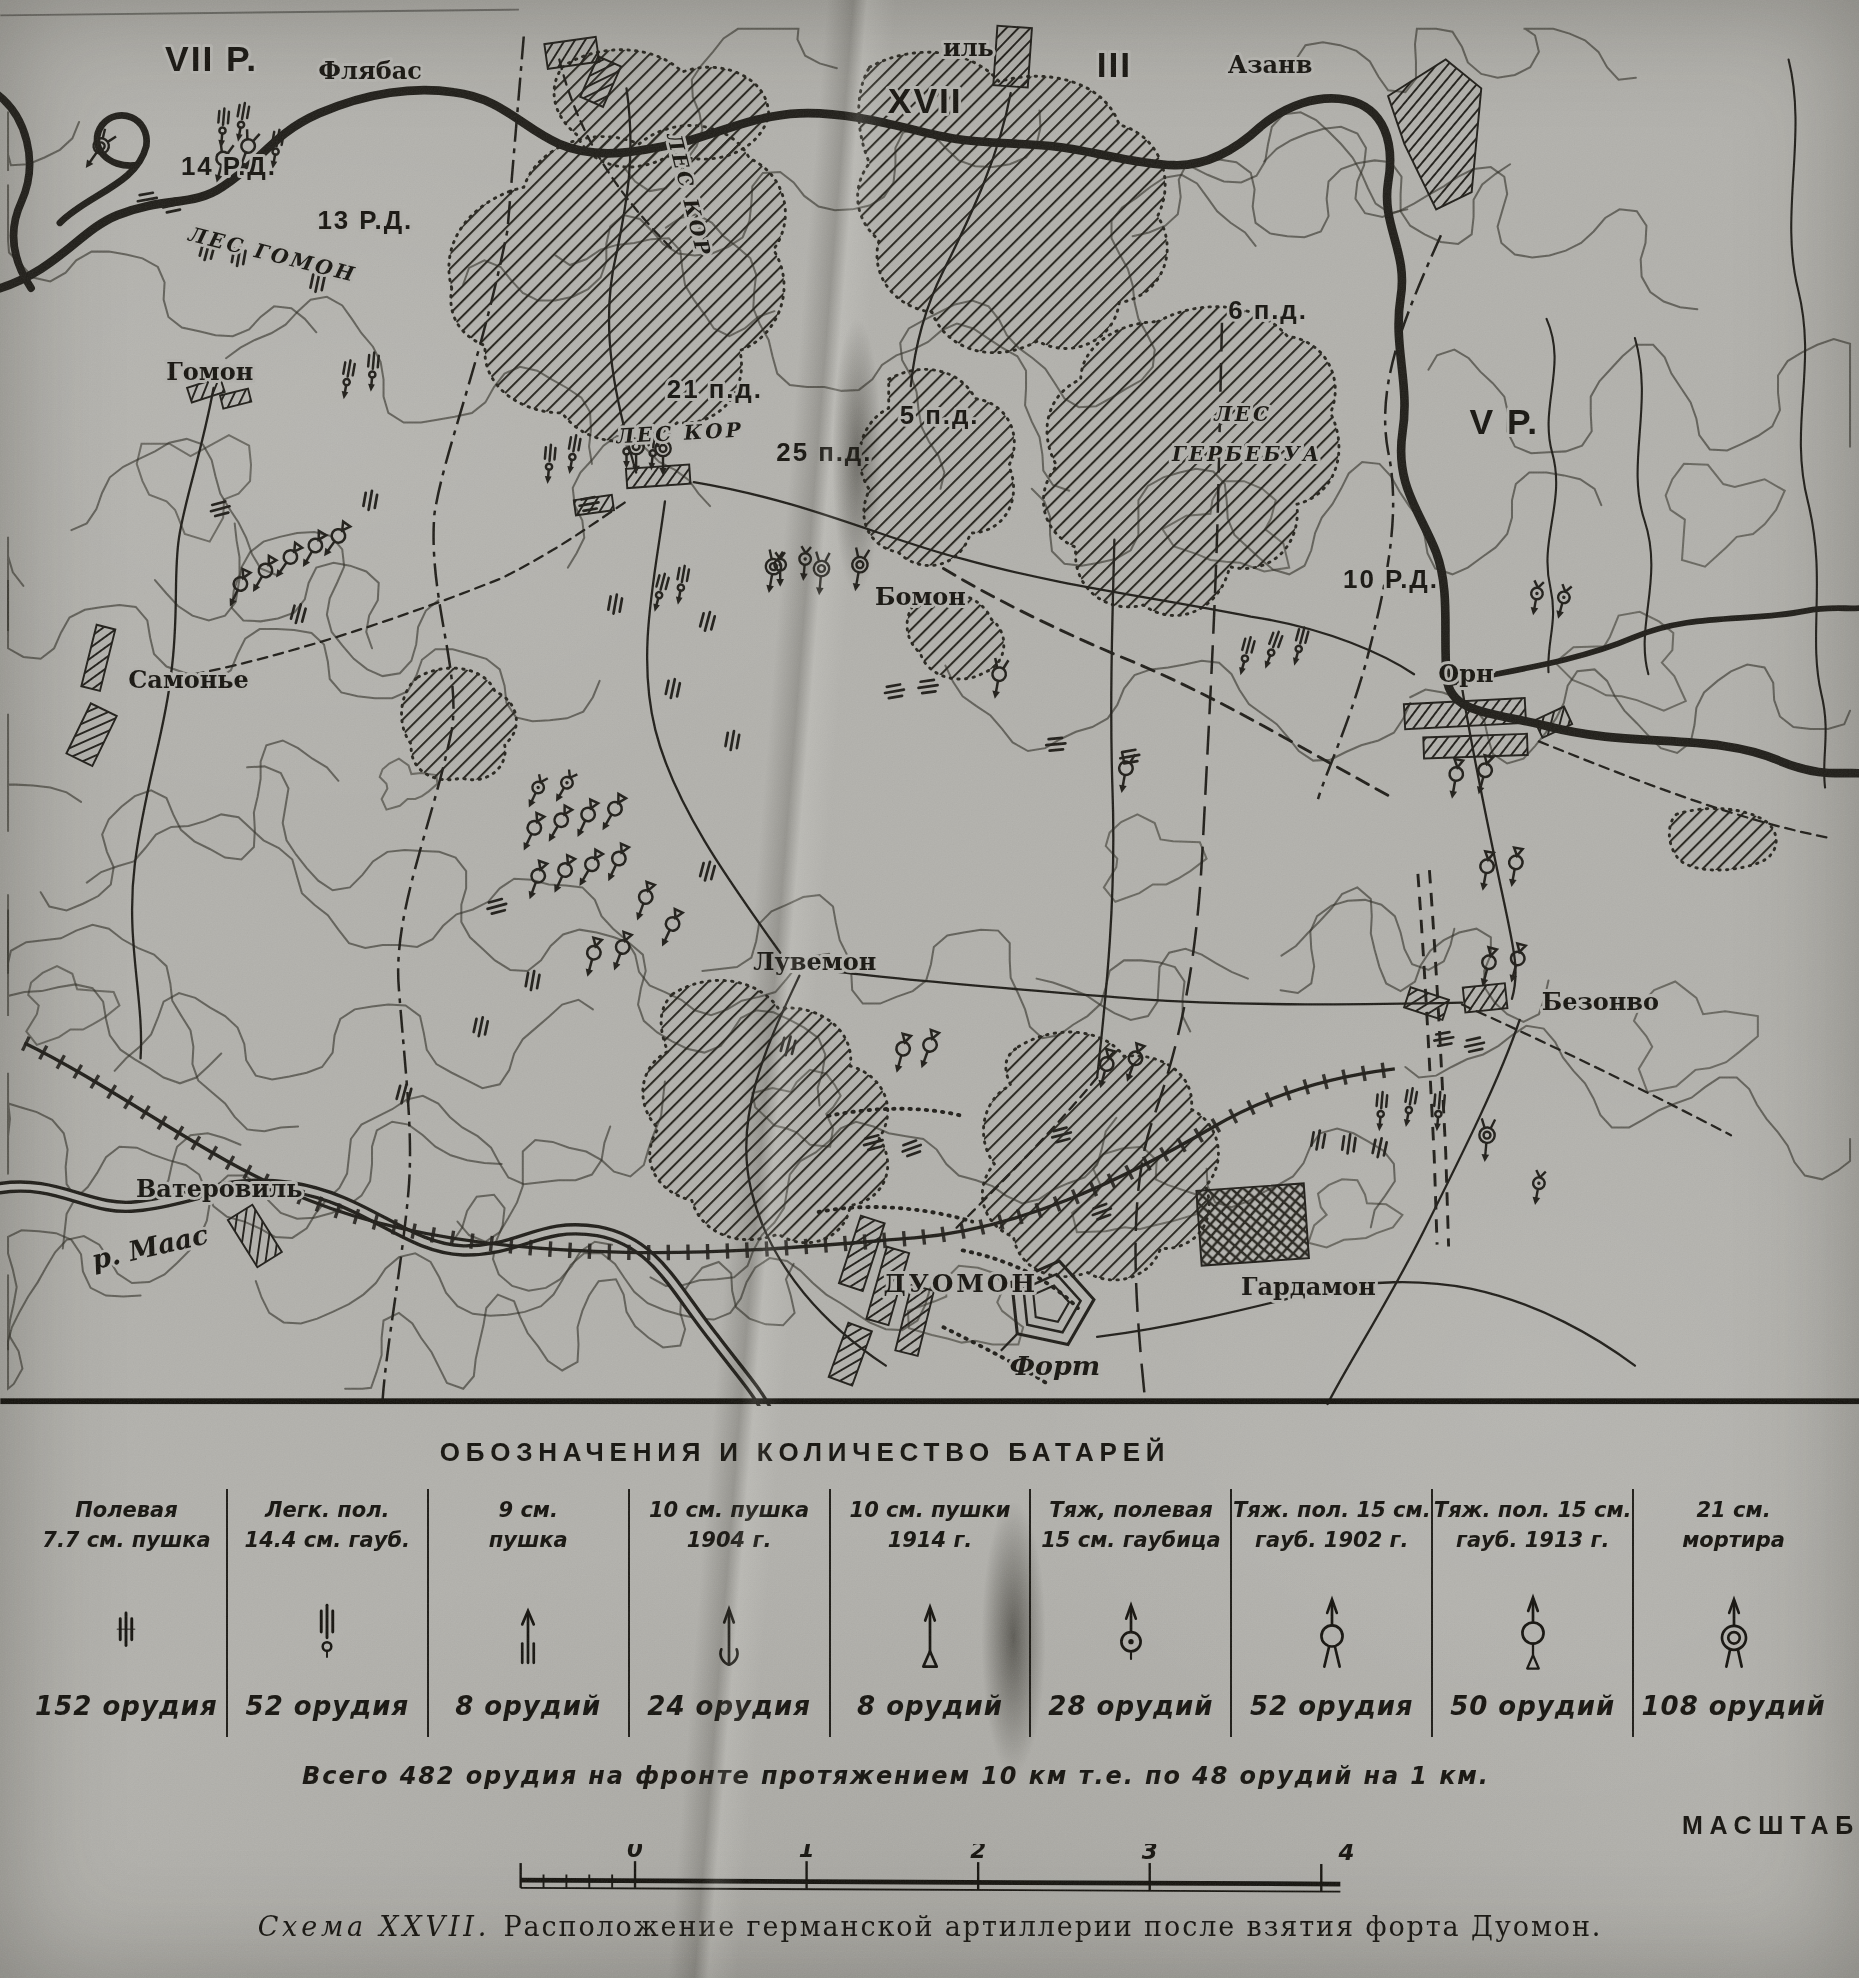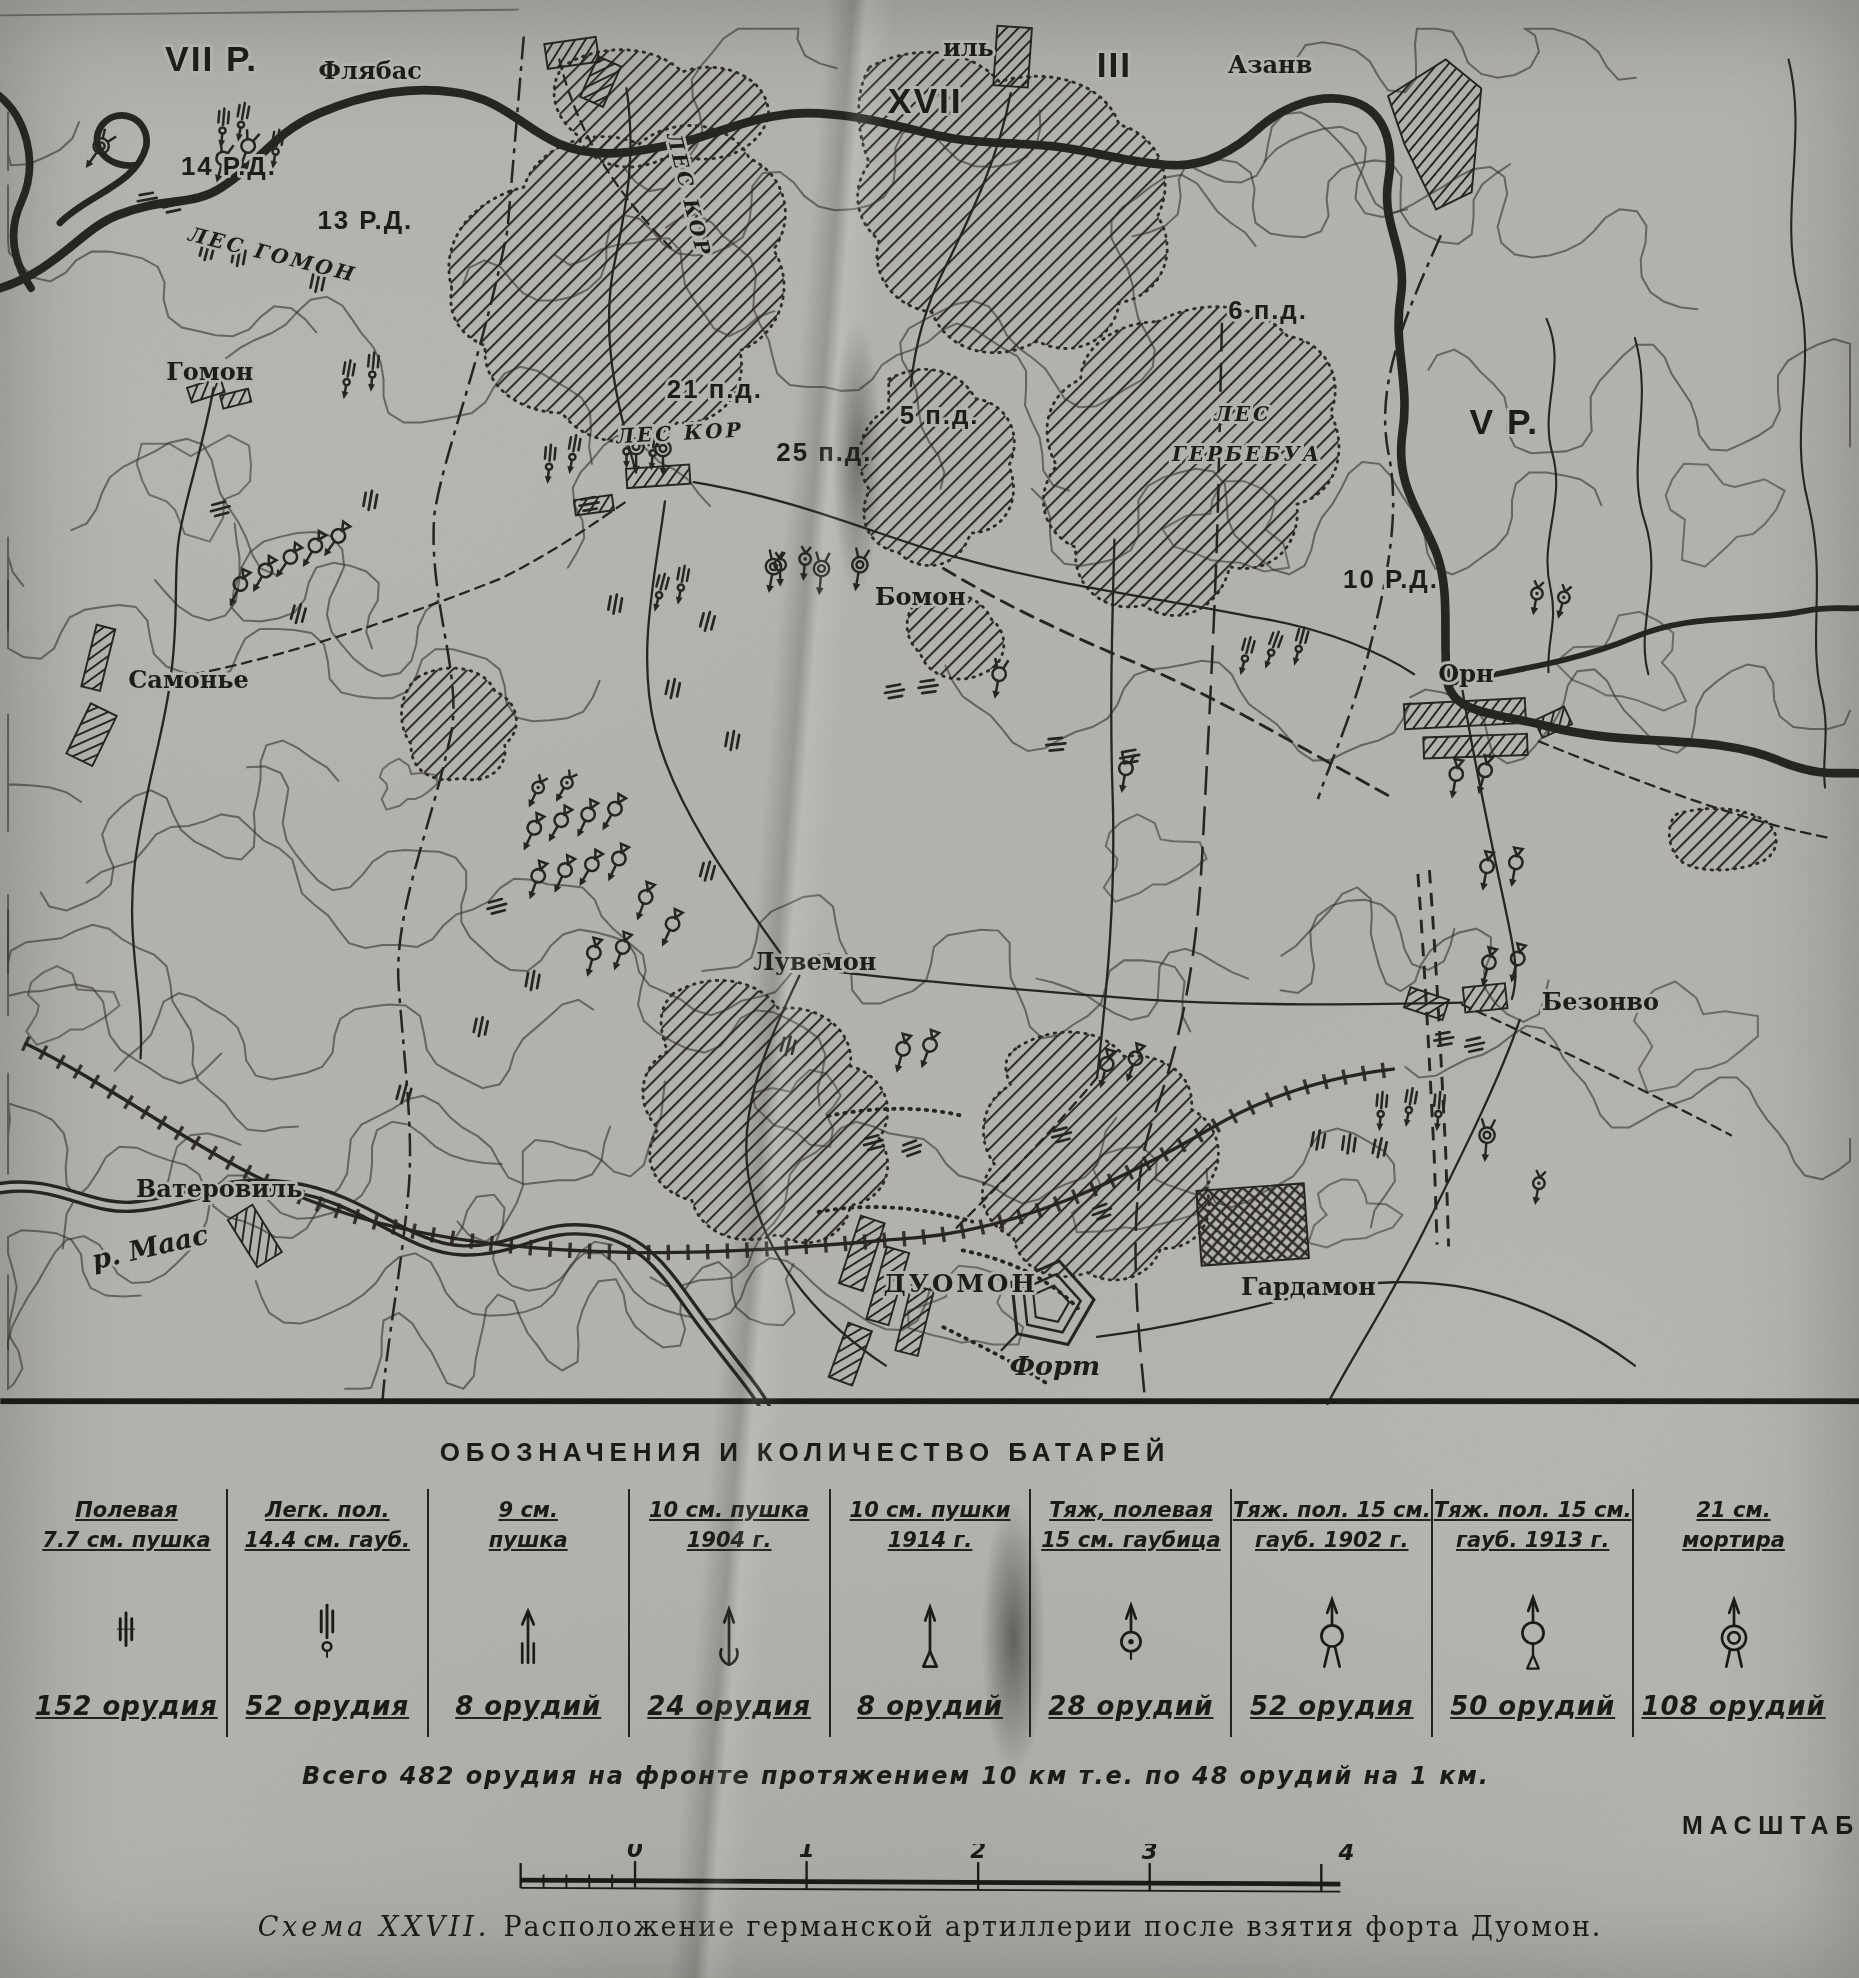--- a/index.html
+++ b/index.html
@@ -24,21 +24,21 @@
   .lbl-wood{font:italic 700 21px "DejaVu Serif",serif;letter-spacing:3px;fill:#16140f;}
   .lbl-river{font:italic 700 28px "DejaVu Serif",serif;fill:#16140f;}
   .halo{stroke:#b2b1ac;stroke-width:6px;paint-order:stroke;stroke-linejoin:round;}
   
   .legend{position:absolute;left:0;top:1412px;width:1860px;height:566px;}
   .legend-title{
     text-align:center;padding-top:25px;
     font:700 26px "Liberation Sans",sans-serif;letter-spacing:5.8px;color:#14120d;
     transform:translateX(-125px);
   }
-  .lrow{display:flex;margin:21px 27px 0 27px;height:248px;text-decoration:underline;}
+  .lrow{display:flex;margin:21px 27px 0 27px;height:248px;}
   .lcol{flex:1 1 0;border-right:2.4px solid #1c1a15;display:flex;flex-direction:column;align-items:center;}
   .lcol:last-child{border-right:none;}
   .lhead{height:83px;text-align:center;padding-top:5.8px;
     font:italic 700 21px "DejaVu Sans",sans-serif;color:#14120d;line-height:1.45;}
   .lsym{height:113px;display:flex;align-items:center;justify-content:center;}
   .lcount{font:italic 700 26px "DejaVu Sans",sans-serif;color:#14120d;letter-spacing:1px;}
   .ltotal{margin-top:25px;text-align:center;
     font:italic 700 24px "DejaVu Sans",sans-serif;letter-spacing:1.9px;color:#14120d;
     transform:translateX(-34px);}
   .lscale-title{margin-top:21px;text-align:right;

